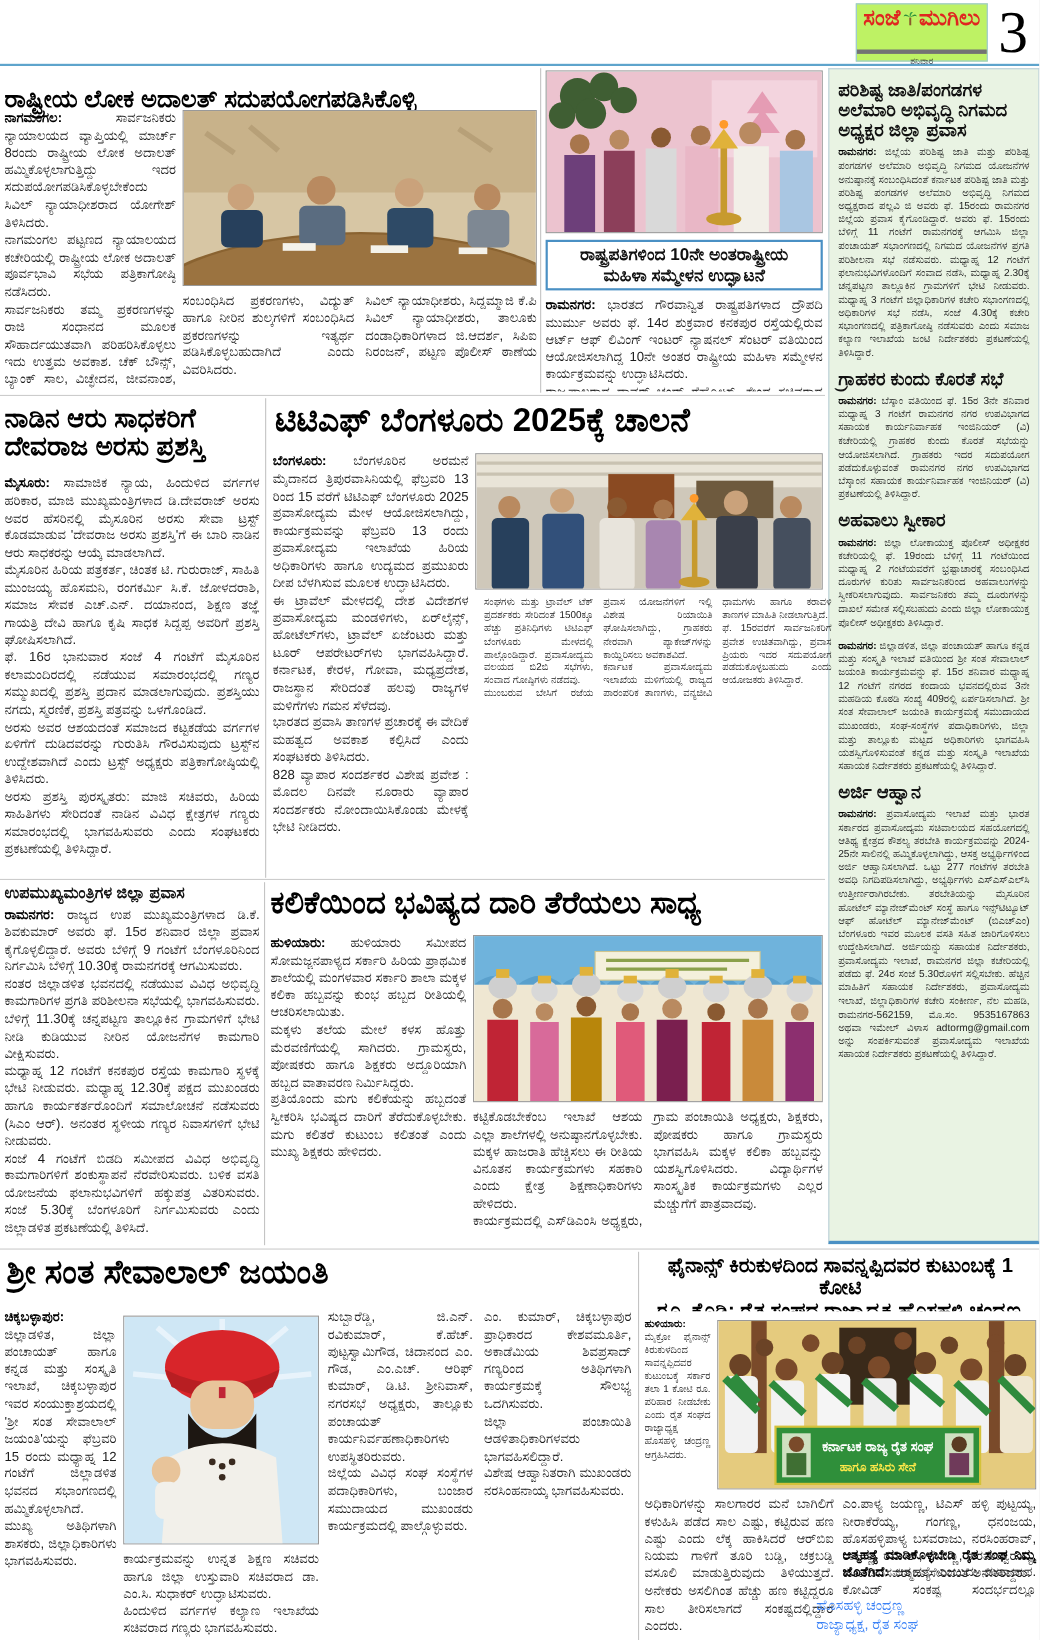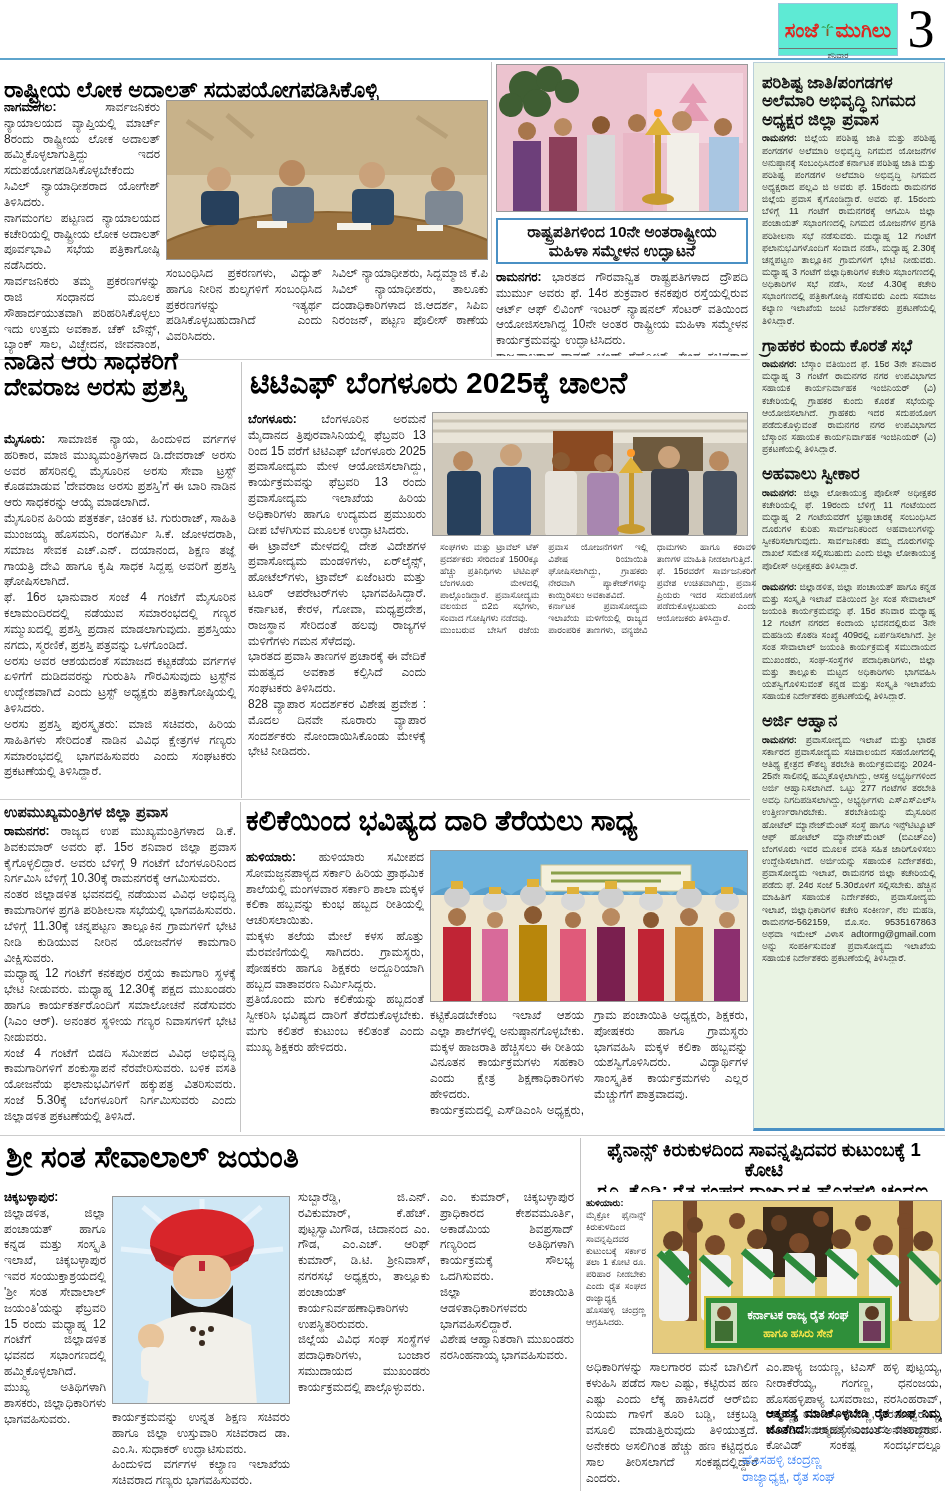--- a/index.html
+++ b/index.html
@@ -2,23 +2,23 @@
 <html><head>
 <meta charset="utf-8">
 <style>
   html,body{margin:0;padding:0;background:#f2f2f2}
   .page{position:relative;width:945px;height:1491px;background:#ffffff;margin:0 auto;
         font-family:"Liberation Sans","DejaVu Sans",sans-serif;color:#111;overflow:hidden}
   .abs{position:absolute;box-sizing:border-box}
   
   .region-box{background:#dcdcdc;border-bottom:2px solid #4b4b4b;display:flex;align-items:center;
               padding:0 10px;font-size:21px;font-weight:bold;letter-spacing:.5px;white-space:nowrap;overflow:hidden}
-  .mast{background:#5eead4;border:1px solid #9cc6de;text-align:center;padding-top:16px}
+  .mast{background:#bef264;border:1px solid #9cc6de;text-align:center;padding-top:3px}
   .mast .title{font-size:20px;font-weight:bold;color:#e02520;line-height:1;display:flex;align-items:center;justify-content:center;gap:2px}
-  .mast .sub{font-size:8px;color:#333;margin-top:8px;border-top:1px solid #737373;padding-top:2px}
+  .mast .sub{font-size:8px;color:#333;margin-top:18px;border-top:4px solid #737373;padding-top:2px}
   .mast .date{font-size:9px;color:#444;font-weight:bold}
   .pagenum{font-family:"Liberation Serif","DejaVu Serif",serif;font-size:54px;line-height:1;color:#000;text-align:center}
   .hrule{background:#5ea4cc}
   .vline{background:#c4c4c4;width:1px}
   .hline{background:#cccccc;height:1px}
   
   .h{font-weight:bold;color:#000;line-height:1.1;white-space:pre-line;overflow:hidden}
   .h.nowrap{white-space:nowrap}
   
   .bt{font-size:12px;line-height:1.32;text-align:justify;color:#1c1c1c;overflow:hidden}
@@ -169,21 +169,21 @@
     <div class="abs bt" style="left:496px;top:270px;width:252px;height:86px">
       <b class="dl">ರಾಮನಗರ:</b>
       <span class="tx">ಭಾರತದ ಗೌರವಾನ್ವಿತ ರಾಷ್ಟ್ರಪತಿಗಳಾದ ದ್ರೌಪದಿ ಮುರ್ಮು ಅವರು ಫೆ. 14ರ ಶುಕ್ರವಾರ ಕನಕಪುರ ರಸ್ತೆಯಲ್ಲಿರುವ ಆರ್ಟ್ ಆಫ್ ಲಿವಿಂಗ್ ಇಂಟರ್ ನ್ಯಾಷನಲ್ ಸೆಂಟರ್ ವತಿಯಿಂದ ಆಯೋಜಿಸಲಾಗಿದ್ದ 10ನೇ ಅಂತರ ರಾಷ್ಟ್ರೀಯ ಮಹಿಳಾ ಸಮ್ಮೇಳನ ಕಾರ್ಯಕ್ರಮವನ್ನು ಉದ್ಘಾಟಿಸಿದರು.
 ರಾಜ್ಯಪಾಲರಾದ ಥಾವರ್ ಚಂದ್ ಗೆಹ್ಲೋಟ್, ಕೇಂದ್ರ ಸಚಿವರಾದ ಶೋಭಾ ಕರಂದ್ಲಾಜೆ, ಸಂಸದರಾದ ಹೇಮಾಮಾಲಿನಿ, ಆರ್ಟ್ ಆಫ್ ಲಿವಿಂಗ್‌ನ ರವಿಶಂಕರ ಗುರೂಜಿ ಸೇರಿದಂತೆ ಹಲವು ಗಣ್ಯರು ಉಪಸ್ಥಿತರಿದ್ದರು.</span>
     </div>
   </article>
 
   <div class="abs hline" style="left:0;top:359px;width:750px"></div>
 
   <article>
-    <div class="abs h" style="left:4px;top:348px;width:232px;height:62px;font-size:24px">ನಾಡಿನ ಆರು ಸಾಧಕರಿಗೆ
+    <div class="abs h" style="left:4px;top:368px;width:232px;height:62px;font-size:24px">ನಾಡಿನ ಆರು ಸಾಧಕರಿಗೆ
 ದೇವರಾಜ ಅರಸು ಪ್ರಶಸ್ತಿ</div>
     <div class="abs bt" style="left:4px;top:432px;width:232px;height:364px">
       <b class="dl">ಮೈಸೂರು:</b>
       <span class="tx">ಸಾಮಾಜಿಕ ನ್ಯಾಯ, ಹಿಂದುಳಿದ ವರ್ಗಗಳ ಹರಿಕಾರ, ಮಾಜಿ ಮುಖ್ಯಮಂತ್ರಿಗಳಾದ ಡಿ.ದೇವರಾಜ್ ಅರಸು ಅವರ ಹೆಸರಿನಲ್ಲಿ ಮೈಸೂರಿನ ಅರಸು ಸೇವಾ ಟ್ರಸ್ಟ್ ಕೊಡಮಾಡುವ 'ದೇವರಾಜ ಅರಸು ಪ್ರಶಸ್ತಿ'ಗೆ ಈ ಬಾರಿ ನಾಡಿನ ಆರು ಸಾಧಕರನ್ನು ಆಯ್ಕೆ ಮಾಡಲಾಗಿದೆ.
 ಮೈಸೂರಿನ ಹಿರಿಯ ಪತ್ರಕರ್ತ, ಚಿಂತಕ ಟಿ. ಗುರುರಾಜ್, ಸಾಹಿತಿ ಮುಂಜಯ್ಯ ಹೊಸಮನಿ, ರಂಗಕರ್ಮಿ ಸಿ.ಕೆ. ಜೋಳದರಾಶಿ, ಸಮಾಜ ಸೇವಕ ಎಚ್.ಎನ್. ದಯಾನಂದ, ಶಿಕ್ಷಣ ತಜ್ಞೆ ಗಾಯತ್ರಿ ದೇವಿ ಹಾಗೂ ಕೃಷಿ ಸಾಧಕ ಸಿದ್ದಪ್ಪ ಅವರಿಗೆ ಪ್ರಶಸ್ತಿ ಘೋಷಿಸಲಾಗಿದೆ.
 ಫೆ. 16ರ ಭಾನುವಾರ ಸಂಜೆ 4 ಗಂಟೆಗೆ ಮೈಸೂರಿನ ಕಲಾಮಂದಿರದಲ್ಲಿ ನಡೆಯುವ ಸಮಾರಂಭದಲ್ಲಿ ಗಣ್ಯರ ಸಮ್ಮುಖದಲ್ಲಿ ಪ್ರಶಸ್ತಿ ಪ್ರದಾನ ಮಾಡಲಾಗುವುದು. ಪ್ರಶಸ್ತಿಯು ನಗದು, ಸ್ಮರಣಿಕೆ, ಪ್ರಶಸ್ತಿ ಪತ್ರವನ್ನು ಒಳಗೊಂಡಿದೆ.
 ಅರಸು ಅವರ ಆಶಯದಂತೆ ಸಮಾಜದ ಕಟ್ಟಕಡೆಯ ವರ್ಗಗಳ ಏಳಿಗೆಗೆ ದುಡಿದವರನ್ನು ಗುರುತಿಸಿ ಗೌರವಿಸುವುದು ಟ್ರಸ್ಟ್‌ನ ಉದ್ದೇಶವಾಗಿದೆ ಎಂದು ಟ್ರಸ್ಟ್ ಅಧ್ಯಕ್ಷರು ಪತ್ರಿಕಾಗೋಷ್ಠಿಯಲ್ಲಿ ತಿಳಿಸಿದರು.
 ಅರಸು ಪ್ರಶಸ್ತಿ ಪುರಸ್ಕೃತರು: ಮಾಜಿ ಸಚಿವರು, ಹಿರಿಯ ಸಾಹಿತಿಗಳು ಸೇರಿದಂತೆ ನಾಡಿನ ವಿವಿಧ ಕ್ಷೇತ್ರಗಳ ಗಣ್ಯರು ಸಮಾರಂಭದಲ್ಲಿ ಭಾಗವಹಿಸುವರು ಎಂದು ಸಂಘಟಕರು ಪ್ರಕಟಣೆಯಲ್ಲಿ ತಿಳಿಸಿದ್ದಾರೆ.</span>
     </div>
   </article>

